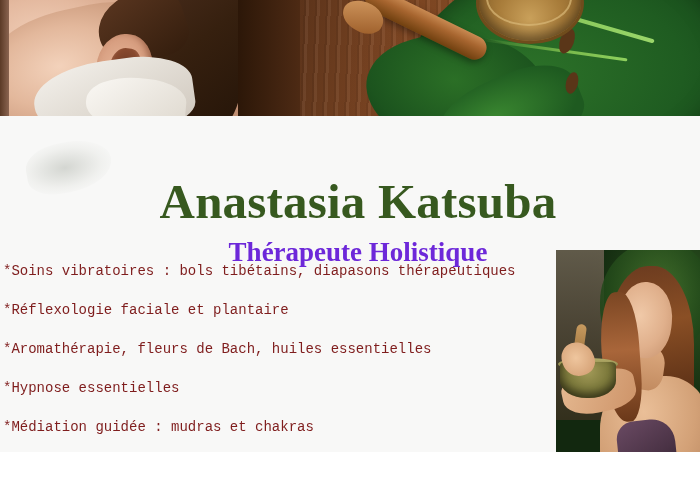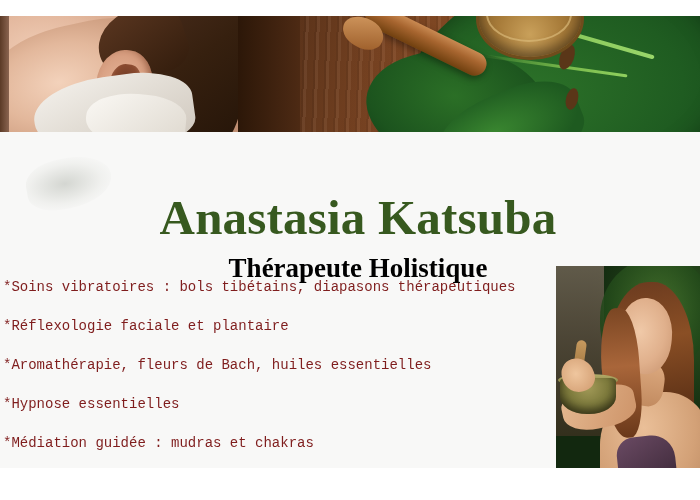--- a/index.html
+++ b/index.html
@@ -12,21 +12,20 @@
     height: 500px;
     overflow: hidden;
     font-family: "Liberation Sans", sans-serif;
   }
   .flyer {
     position: relative;
     width: 700px;
     height: 452px;
     background: #f8f8f7;
     overflow: hidden;
-    margin-top: 16px;
   }
 
   
   .photo-band {
     position: absolute;
     left: 0; top: 0;
     width: 700px;
     height: 116px;
     display: flex;
     overflow: hidden;
@@ -216,21 +215,21 @@
     padding-left: 16px;
   }
   .subtitle {
     position: absolute;
     left: 0; right: 0; top: 217px;
     text-align: center;
     font-family: "Liberation Serif", serif;
     font-weight: bold;
     font-size: 27px;
     line-height: 1;
-    color: #000000;
+    color: #6d28d9;
     padding-left: 16px;
   }
 
   
   .services {
     position: absolute;
     left: 3px; top: 264px;
     width: 548px;
     list-style: none;
     margin: 0; padding: 0;

